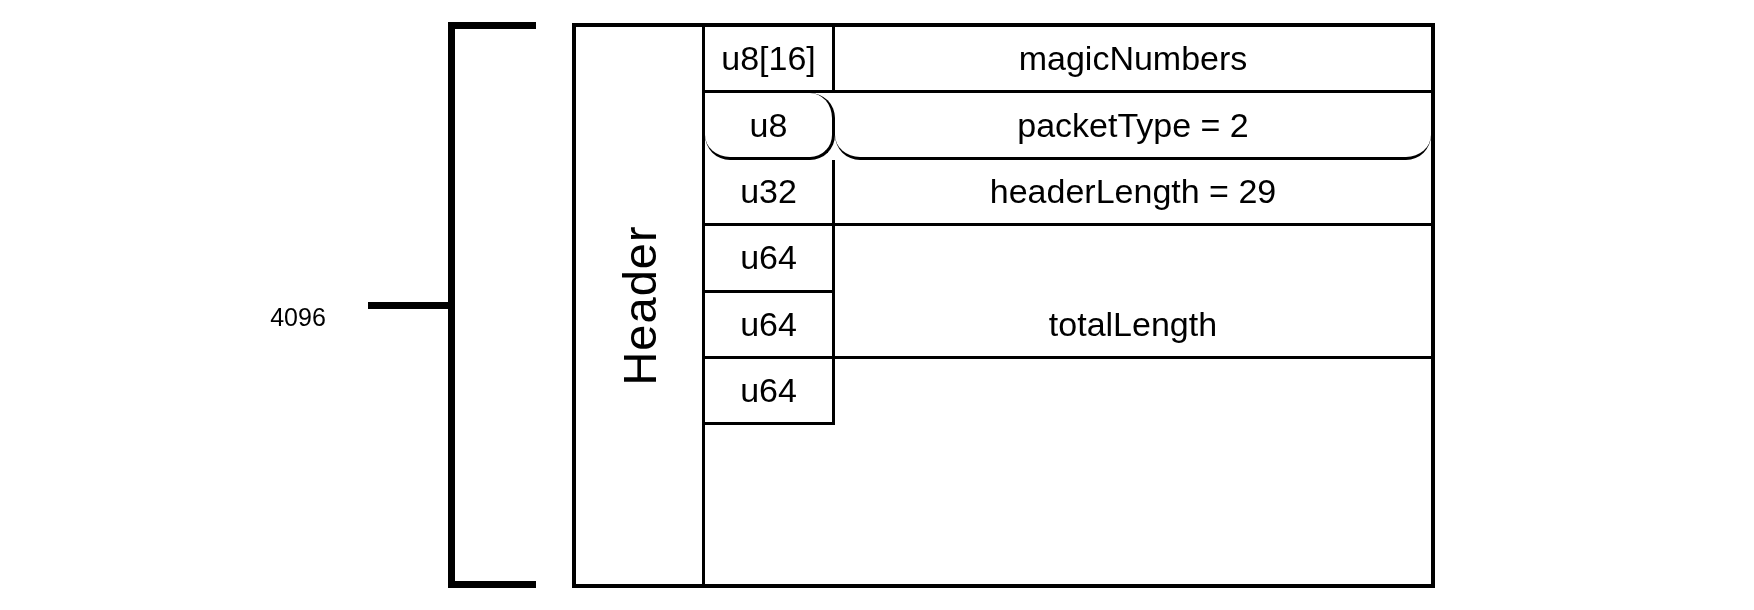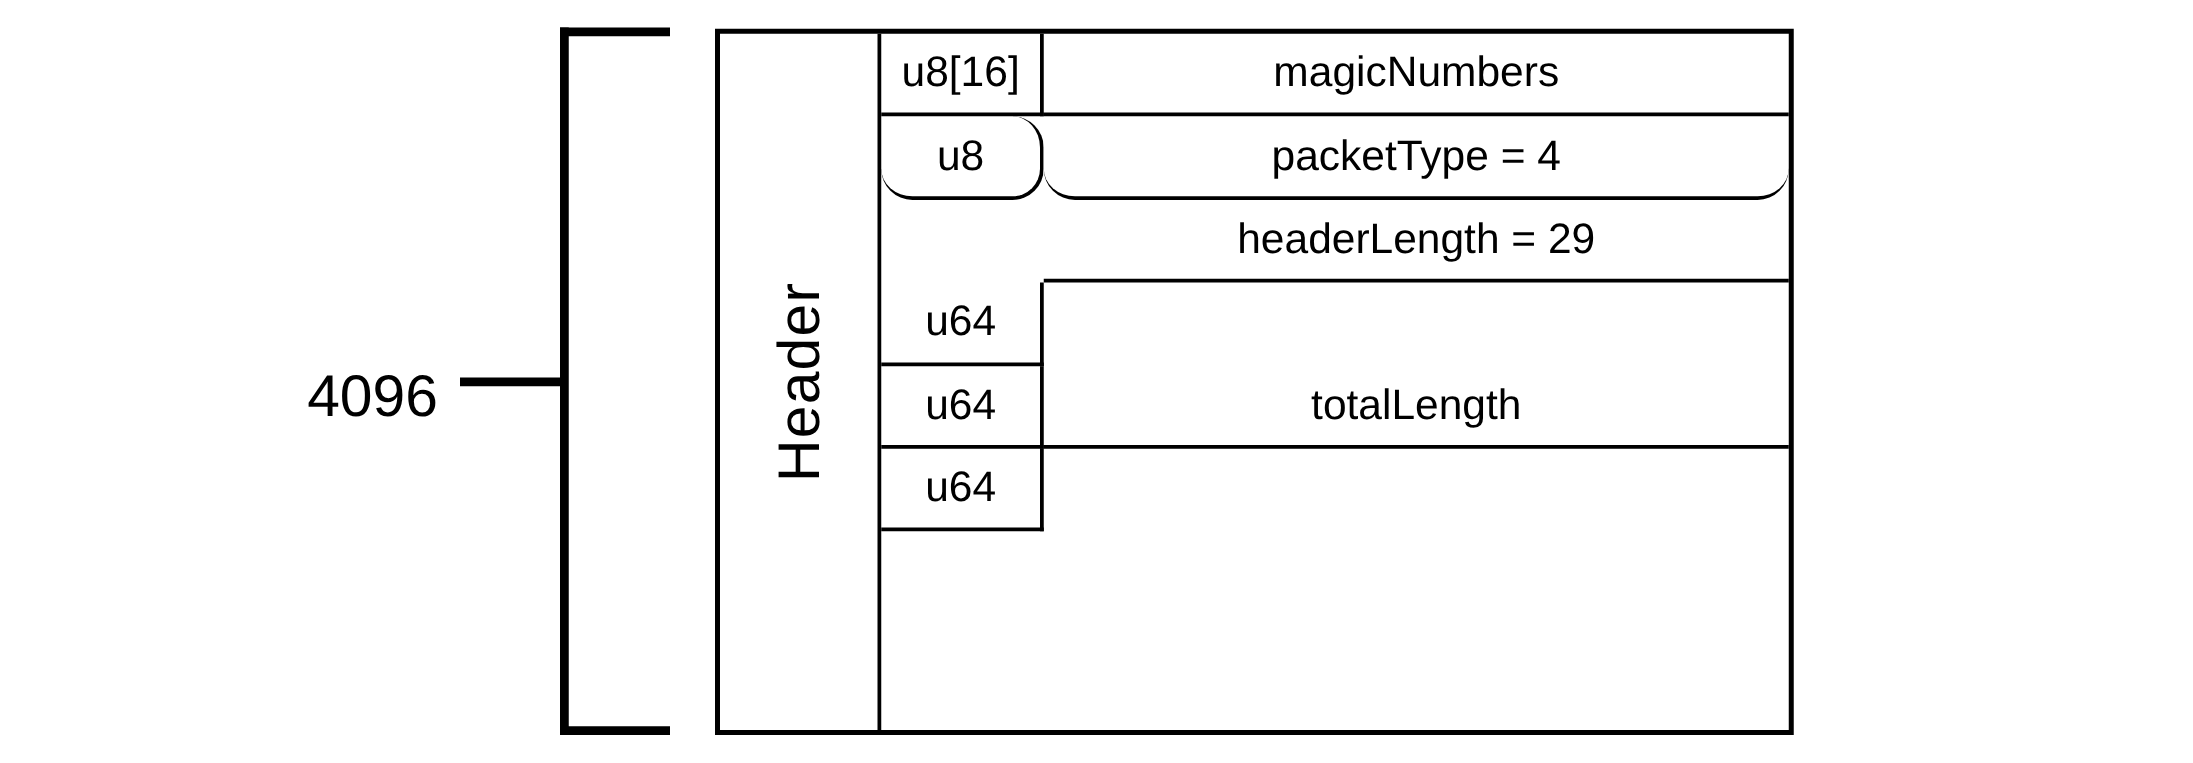--- a/index.html
+++ b/index.html
@@ -17,21 +17,21 @@
     color: #000000;
   }
 
   
   .size-label {
     position: absolute;
     left: 208px;
     top: 293px;
     width: 180px;
     text-align: center;
-    font-size: 47px;
+    font-size: 25px;
     line-height: 48px;
     color: #000000;
   }
 
   
   .stroke { position: absolute; background: #000000; }
   .bracket-v      { left: 448px; top: 22px;  width: 7px;  height: 566px; }
   .bracket-top    { left: 448px; top: 22px;  width: 88px; height: 7px; }
   .bracket-bottom { left: 448px; top: 581px; width: 88px; height: 7px; }
   .tick           { left: 368px; top: 302px; width: 84px; height: 7px; }
@@ -104,22 +104,23 @@
   <div class="struct-box">
 
     <div class="cell hdr-cell">
       <span class="hdr-text">Header</span>
     </div>
 
     <div class="cell type-cell r1">u8[16]</div>
     <div class="cell name-cell r1">magicNumbers</div>
 
     <div class="cell type-cell r2">u8</div>
-    <div class="cell name-cell r2">packetType = 4</div>
+    <div class="cell name-cell r2">packetType = 2</div>
 
+    <div class="cell type-cell r3">u32</div>
     <div class="cell name-cell r3">headerLength = 29</div>
 
     <div class="cell type-cell r4">u64</div>
 
     <div class="cell type-cell r5">u64</div>
     <div class="cell name-cell r5">totalLength</div>
 
     <div class="cell type-cell r6">u64</div>
 
 

